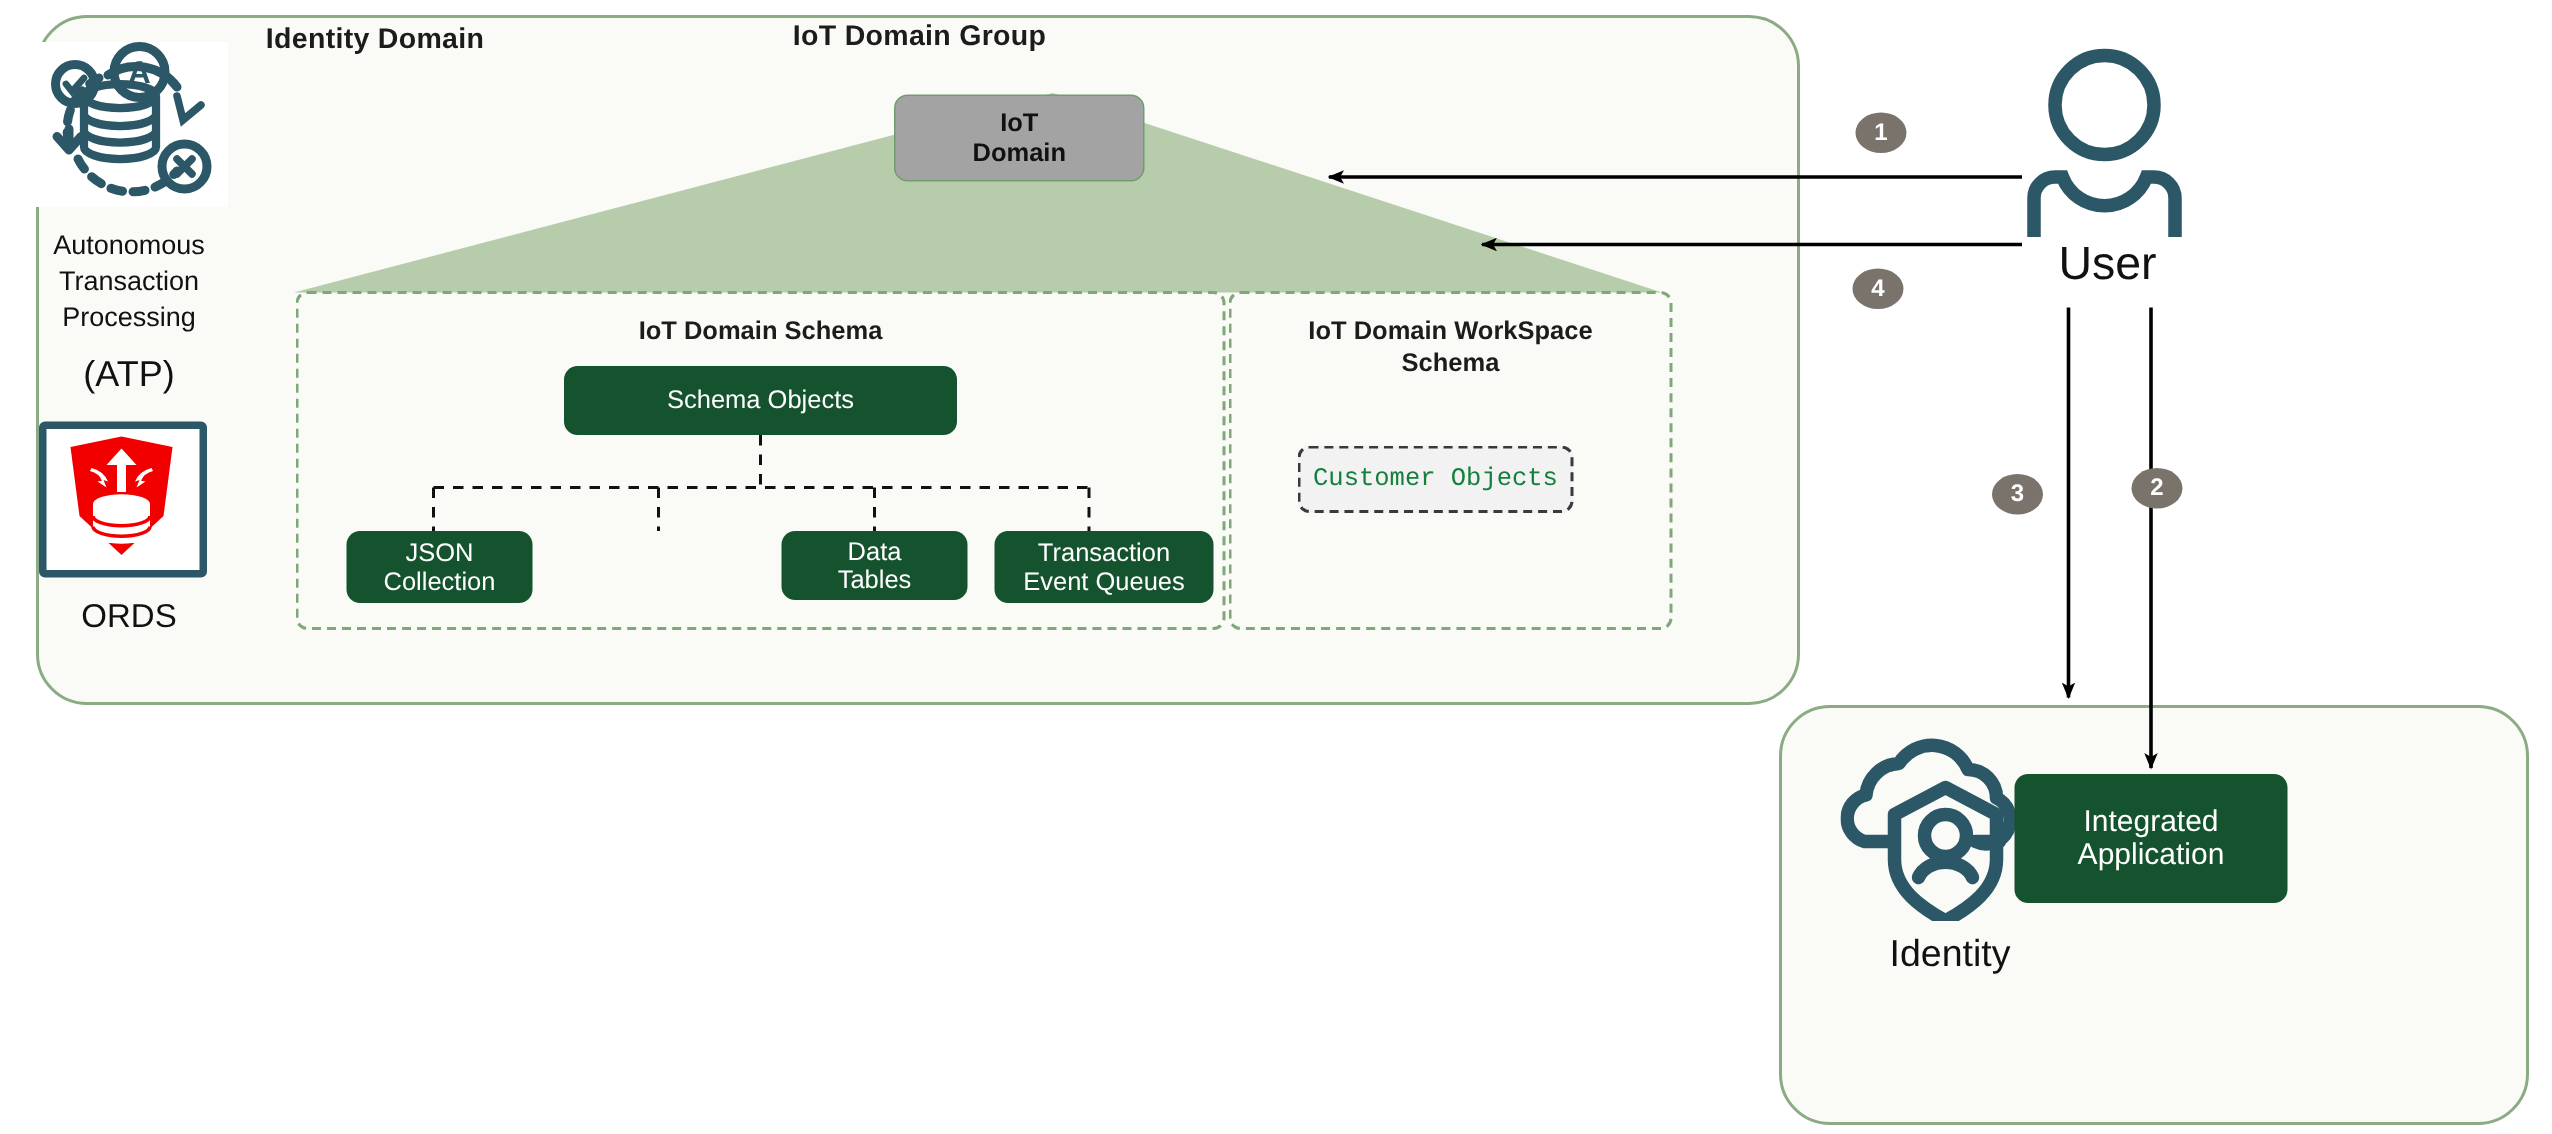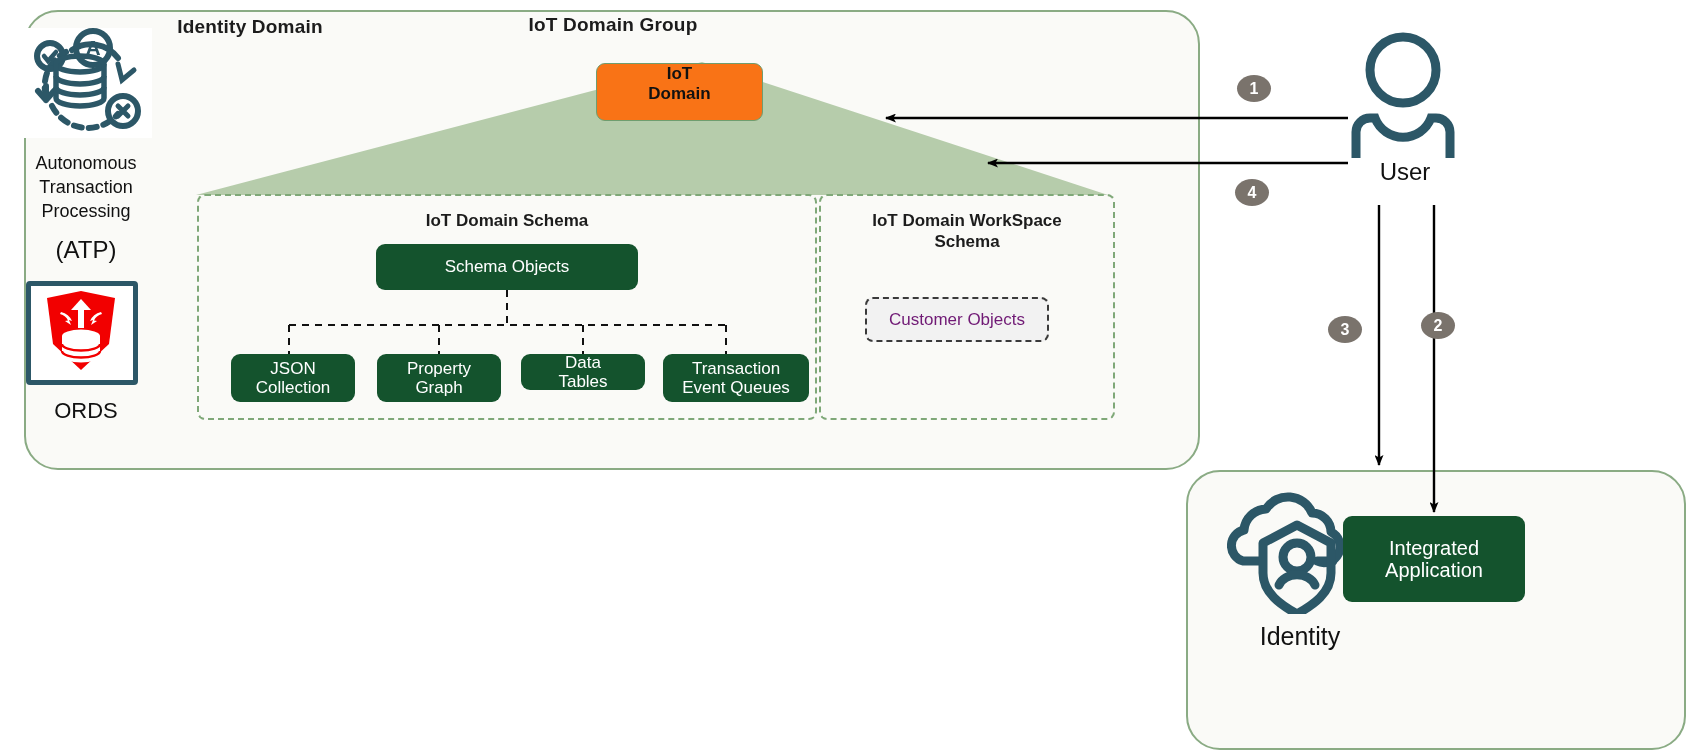--- a/index.html
+++ b/index.html
@@ -28,22 +28,22 @@
   }
   #iot-group-title{left:0;top:14px;width:1176px;padding-left:25px;}
   #identity-domain-title{left:0;top:16px;width:500px;}
 
   
   #triangle-wrap{position:absolute;left:24px;top:10px;width:1176px;height:460px;pointer-events:none;}
 
   
   #iot-domain-box{
     position:absolute;left:596px;top:63px;width:165px;height:56px;
-    background:#f97316;border:1.6px solid #6f9d6f;border-radius:9px;
-    display:flex;align-items:flex-start;justify-content:center;
+    background:#a3a3a3;border:1.6px solid #6f9d6f;border-radius:9px;
+    display:flex;align-items:center;justify-content:center;
     font-weight:bold;font-size:17px;color:#111;line-height:1.15;text-align:center;
     z-index:5;
   }
 
   
   .schema-panel{
     position:absolute;
     border:2px dashed #7fa878;
     border-radius:8px;
     box-sizing:border-box;
@@ -66,44 +66,45 @@
     display:flex;align-items:center;justify-content:center;
     text-align:center;
     font-size:17px;
     line-height:1.12;
     box-sizing:border-box;
     z-index:4;
   }
   #schema-objects{left:376px;top:244px;width:262px;height:46px;}
   #n-json{left:231px;top:354px;width:124px;height:48px;}
   #n-graph{left:377px;top:354px;width:124px;height:48px;}
-  #n-tables{left:521px;top:354px;width:124px;height:36px;}
+  #n-tables{left:521px;top:354px;width:124px;height:46px;}
   #n-queues{left:663px;top:354px;width:146px;height:48px;}
 
   #integrated-app{left:1343px;top:516px;width:182px;height:86px;font-size:20px;}
 
   
   #customer-objects{
     position:absolute;left:865px;top:297px;width:184px;height:45px;
     background:#f2f2f2;border:2px dashed #3a3a3a;border-radius:8px;
     display:flex;align-items:center;justify-content:center;
-    font-size:17px;color:#701a75;
-    box-sizing:border-box;
+    font-size:17px;color:#15803d;
+    box-sizing:border-box;
+    font-family:Liberation Mono, monospace;
   }
 
   
   #atp-icon-box{position:absolute;left:22px;top:28px;width:130px;height:110px;background:#ffffff;}
   #atp-label{position:absolute;left:6px;top:152px;width:160px;text-align:center;font-size:18px;color:#111;line-height:1.33;}
   #atp-label-2{position:absolute;left:6px;top:236px;width:160px;text-align:center;font-size:24px;color:#111;}
   #ords-icon-box{position:absolute;left:26px;top:281px;width:112px;height:104px;background:#ffffff;border:5px solid #2c5767;border-radius:4px;box-sizing:border-box;}
   #ords-label{position:absolute;left:6px;top:398px;width:160px;text-align:center;font-size:22px;color:#111;}
 
   
   #user-figure{position:absolute;left:1348px;top:28px;width:110px;height:130px;}
-  #user-label{position:absolute;left:1330px;top:158px;width:150px;text-align:center;font-size:24px;color:#111;}
+  #user-label{position:absolute;left:1330px;top:158px;width:150px;text-align:center;font-size:31px;color:#111;}
 
   
   #identity-icon{position:absolute;left:1227px;top:489px;width:140px;height:125px;}
   #identity-label{position:absolute;left:1180px;top:622px;width:240px;text-align:center;font-size:25px;color:#111;}
 
   
   #overlay{position:absolute;left:0;top:0;width:1701px;height:756px;pointer-events:none;z-index:6;}
 
   
   .badge{
@@ -194,26 +195,20 @@
   <div class="panel-title" style="left:197px;top:210px;width:620px;">IoT Domain Schema</div>
 
   <div class="gnode" id="schema-objects">Schema Objects</div>
 
   <div class="gnode" id="n-json">
     <span>
       <span>JSON</span><br>
       <span>Collection</span>
     </span>
   </div>
-  <div class="gnode" id="n-graph">
-    <span>
-      <span>Property</span><br>
-      <span>Graph</span>
-    </span>
-  </div>
   <div class="gnode" id="n-tables">
     <span>
       <span>Data</span><br>
       <span>Tables</span>
     </span>
   </div>
   <div class="gnode" id="n-queues">
     <span>
       <span>Transaction</span><br>
       <span>Event Queues</span>

